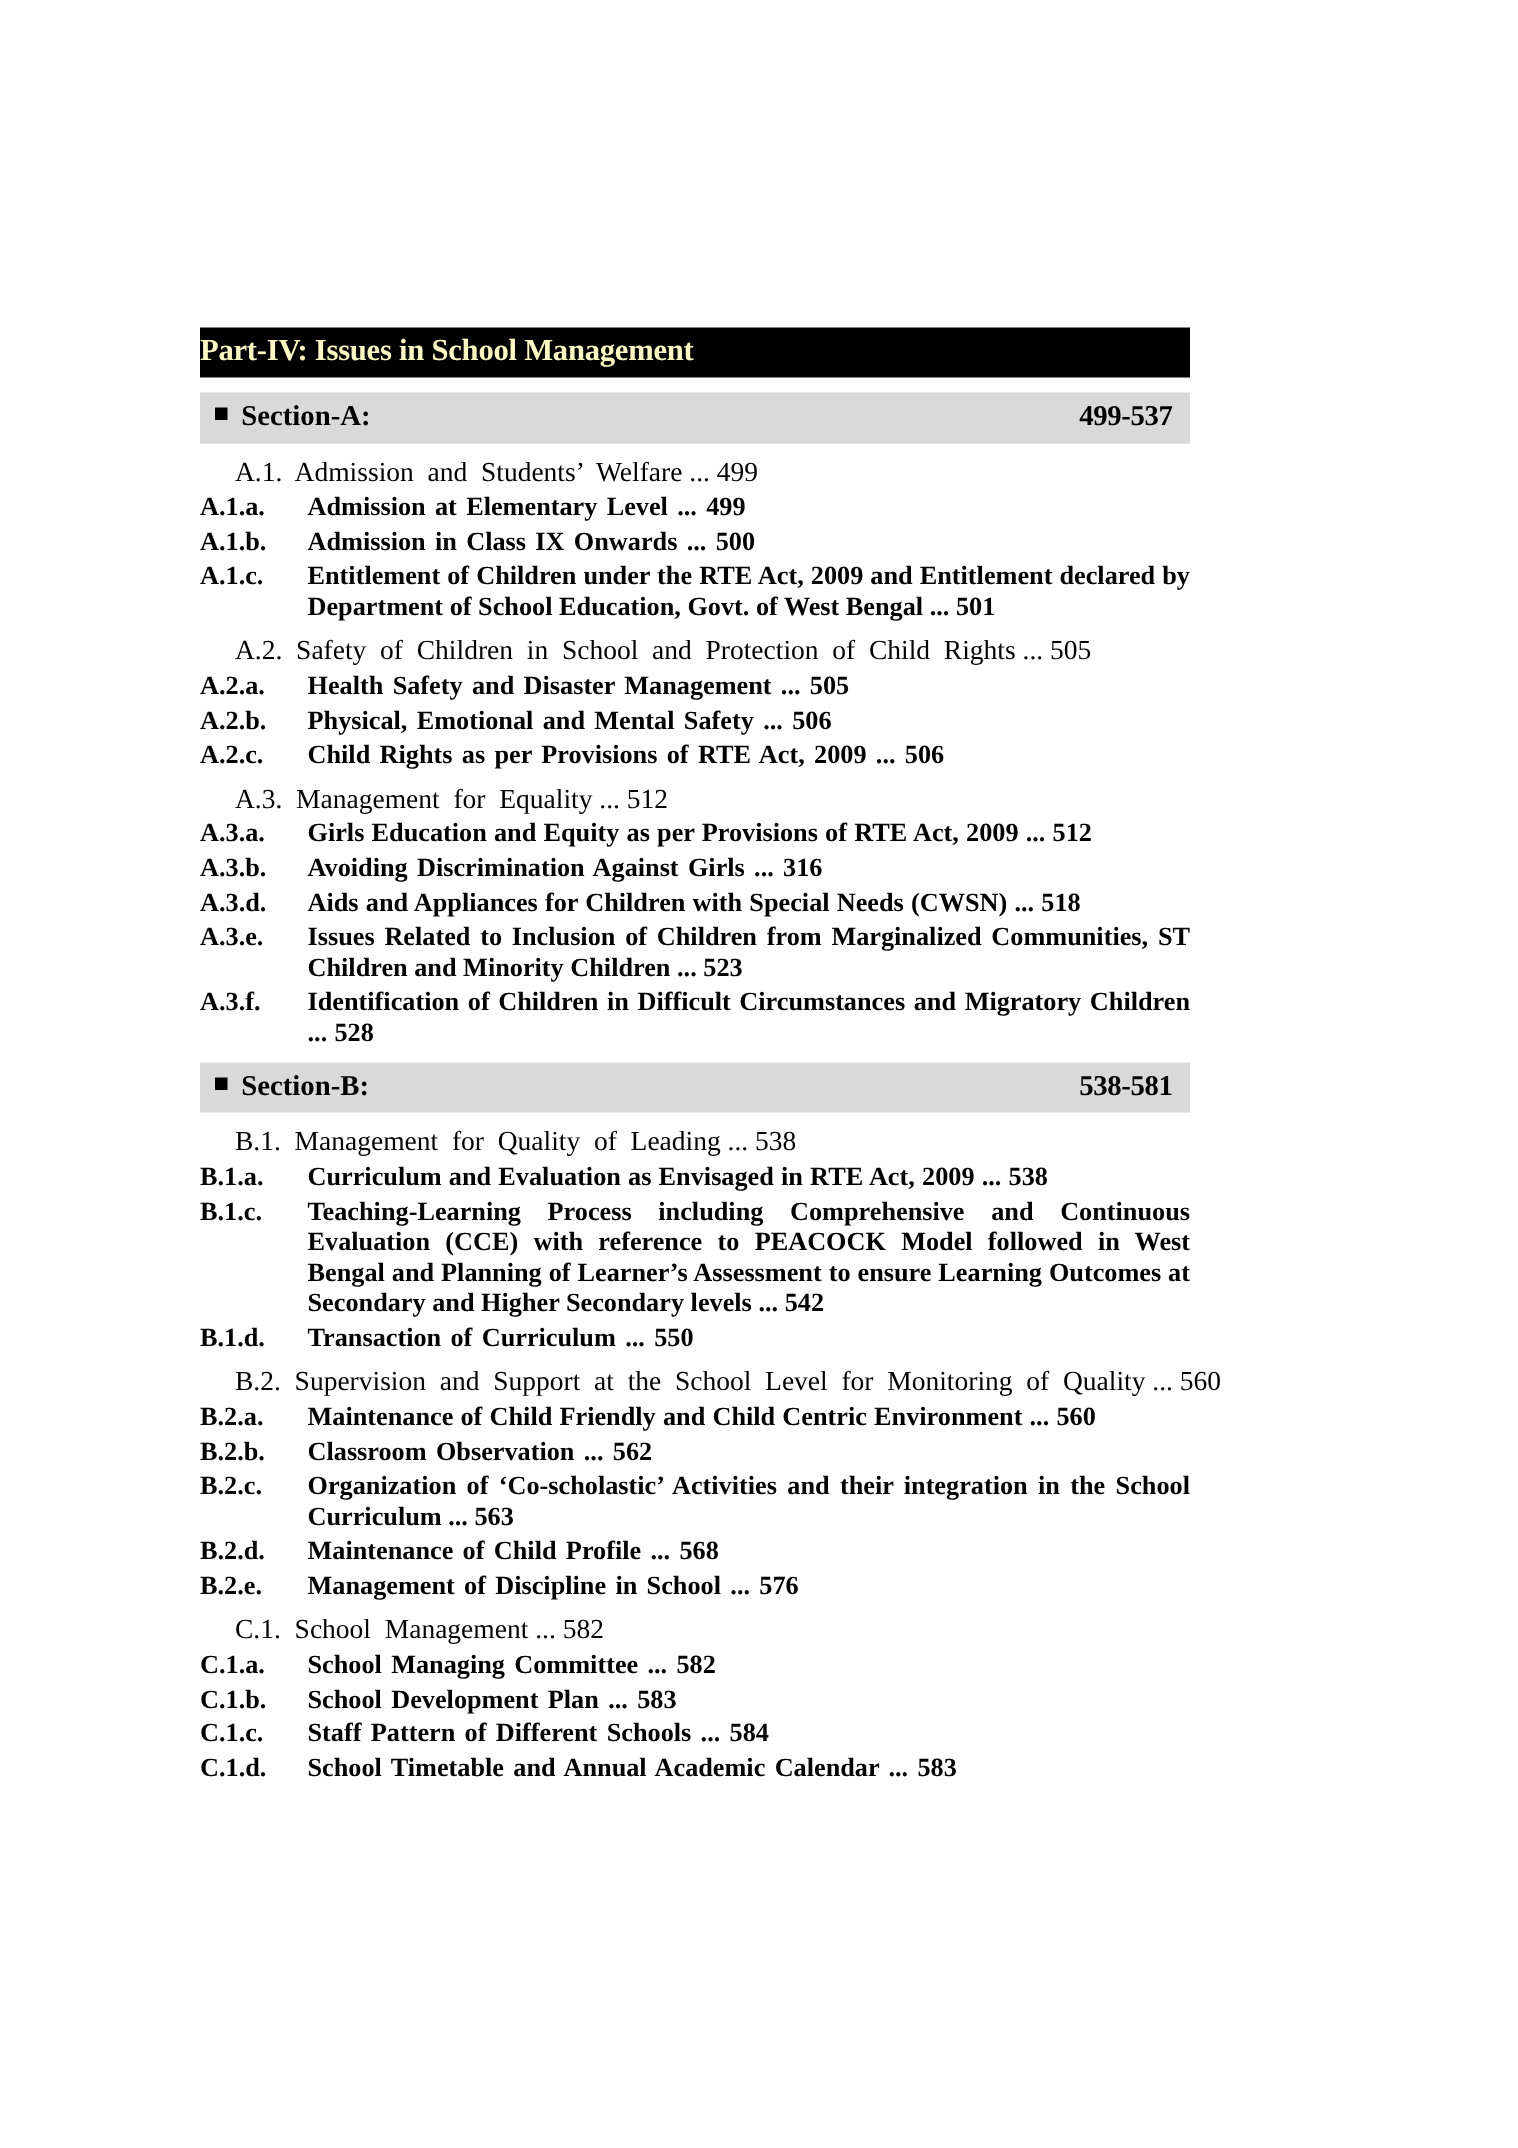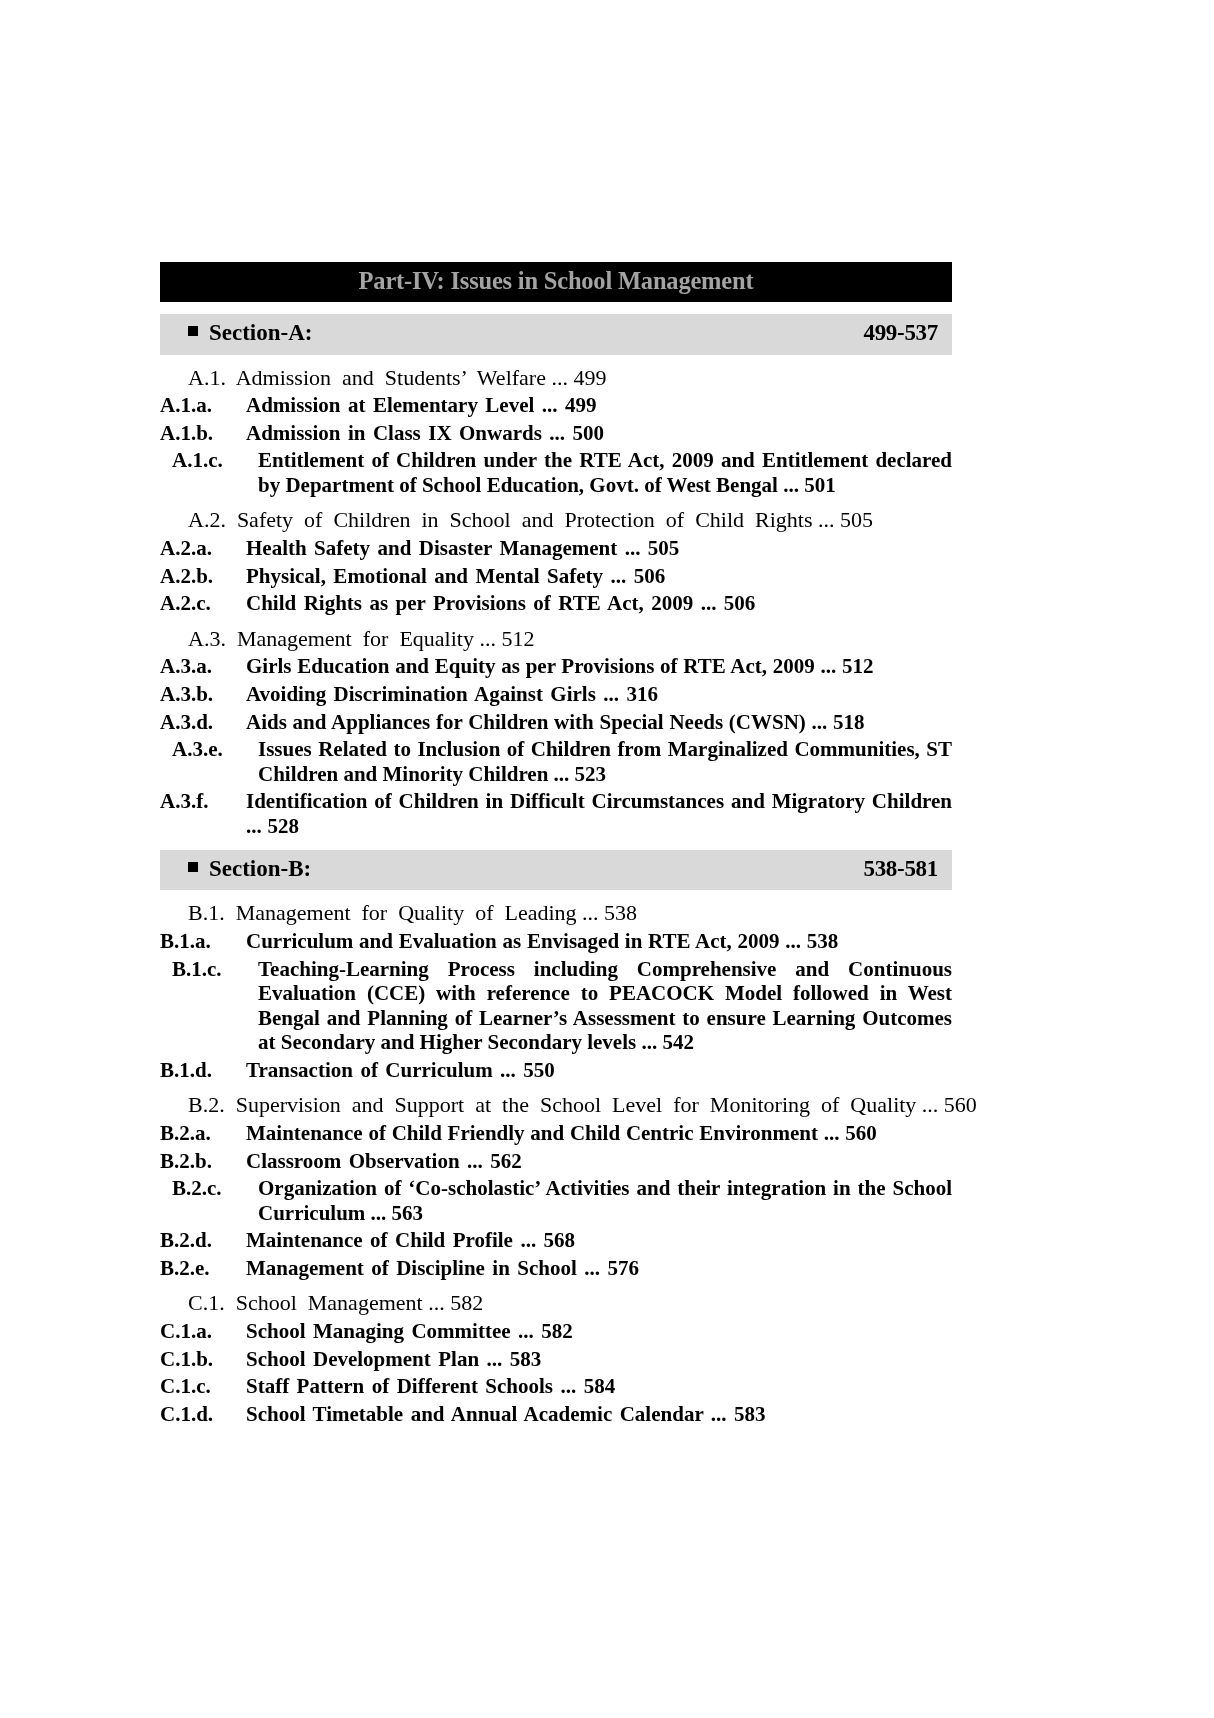--- a/index.html
+++ b/index.html
@@ -17,34 +17,33 @@
   }
   .page {
     position: absolute;
     left: 160px;
     top: 262px;
     width: 792px;
   }
   
   .part-bar {
     background: #000000;
-    color: #a3a3a3;
-    text-align: center;
+    color: #fef9c3;
     font-weight: bold;
     font-size: 24.5px;
     letter-spacing: -0.2px;
     padding: 6px 0 8px 0;
     line-height: 1.08;
   }
   
   .section-head {
     background: #d9d9d9;
     display: flex;
     align-items: baseline;
-    padding: 7px 14px 9px 28px;
+    padding: 7px 14px 9px 12px;
     margin-top: 12px;
     font-weight: bold;
     font-size: 23px;
     line-height: 1.05;
   }
   .section-head .bullet {
     width: 10px;
     height: 10px;
     background: #000000;
     display: inline-block;
@@ -81,21 +80,21 @@
     text-justify: inter-word;
     word-spacing: 0.5px;
     font-weight: bold;
   }
   .entry .lbl {
     display: inline-block;
     width: 86px;
     text-indent: 0;
     white-space: pre;
   }
-  .entry.tight { word-spacing: 0px; margin-left: 12px; }
+  .entry.tight { word-spacing: 0px; }
   .entry.loose { word-spacing: 2.2px; }
 
   .sec-block { margin-bottom: 2px; }
 </style>
 </head>
 <body>
 
 <div class="page">
 
   <div class="part-bar">

